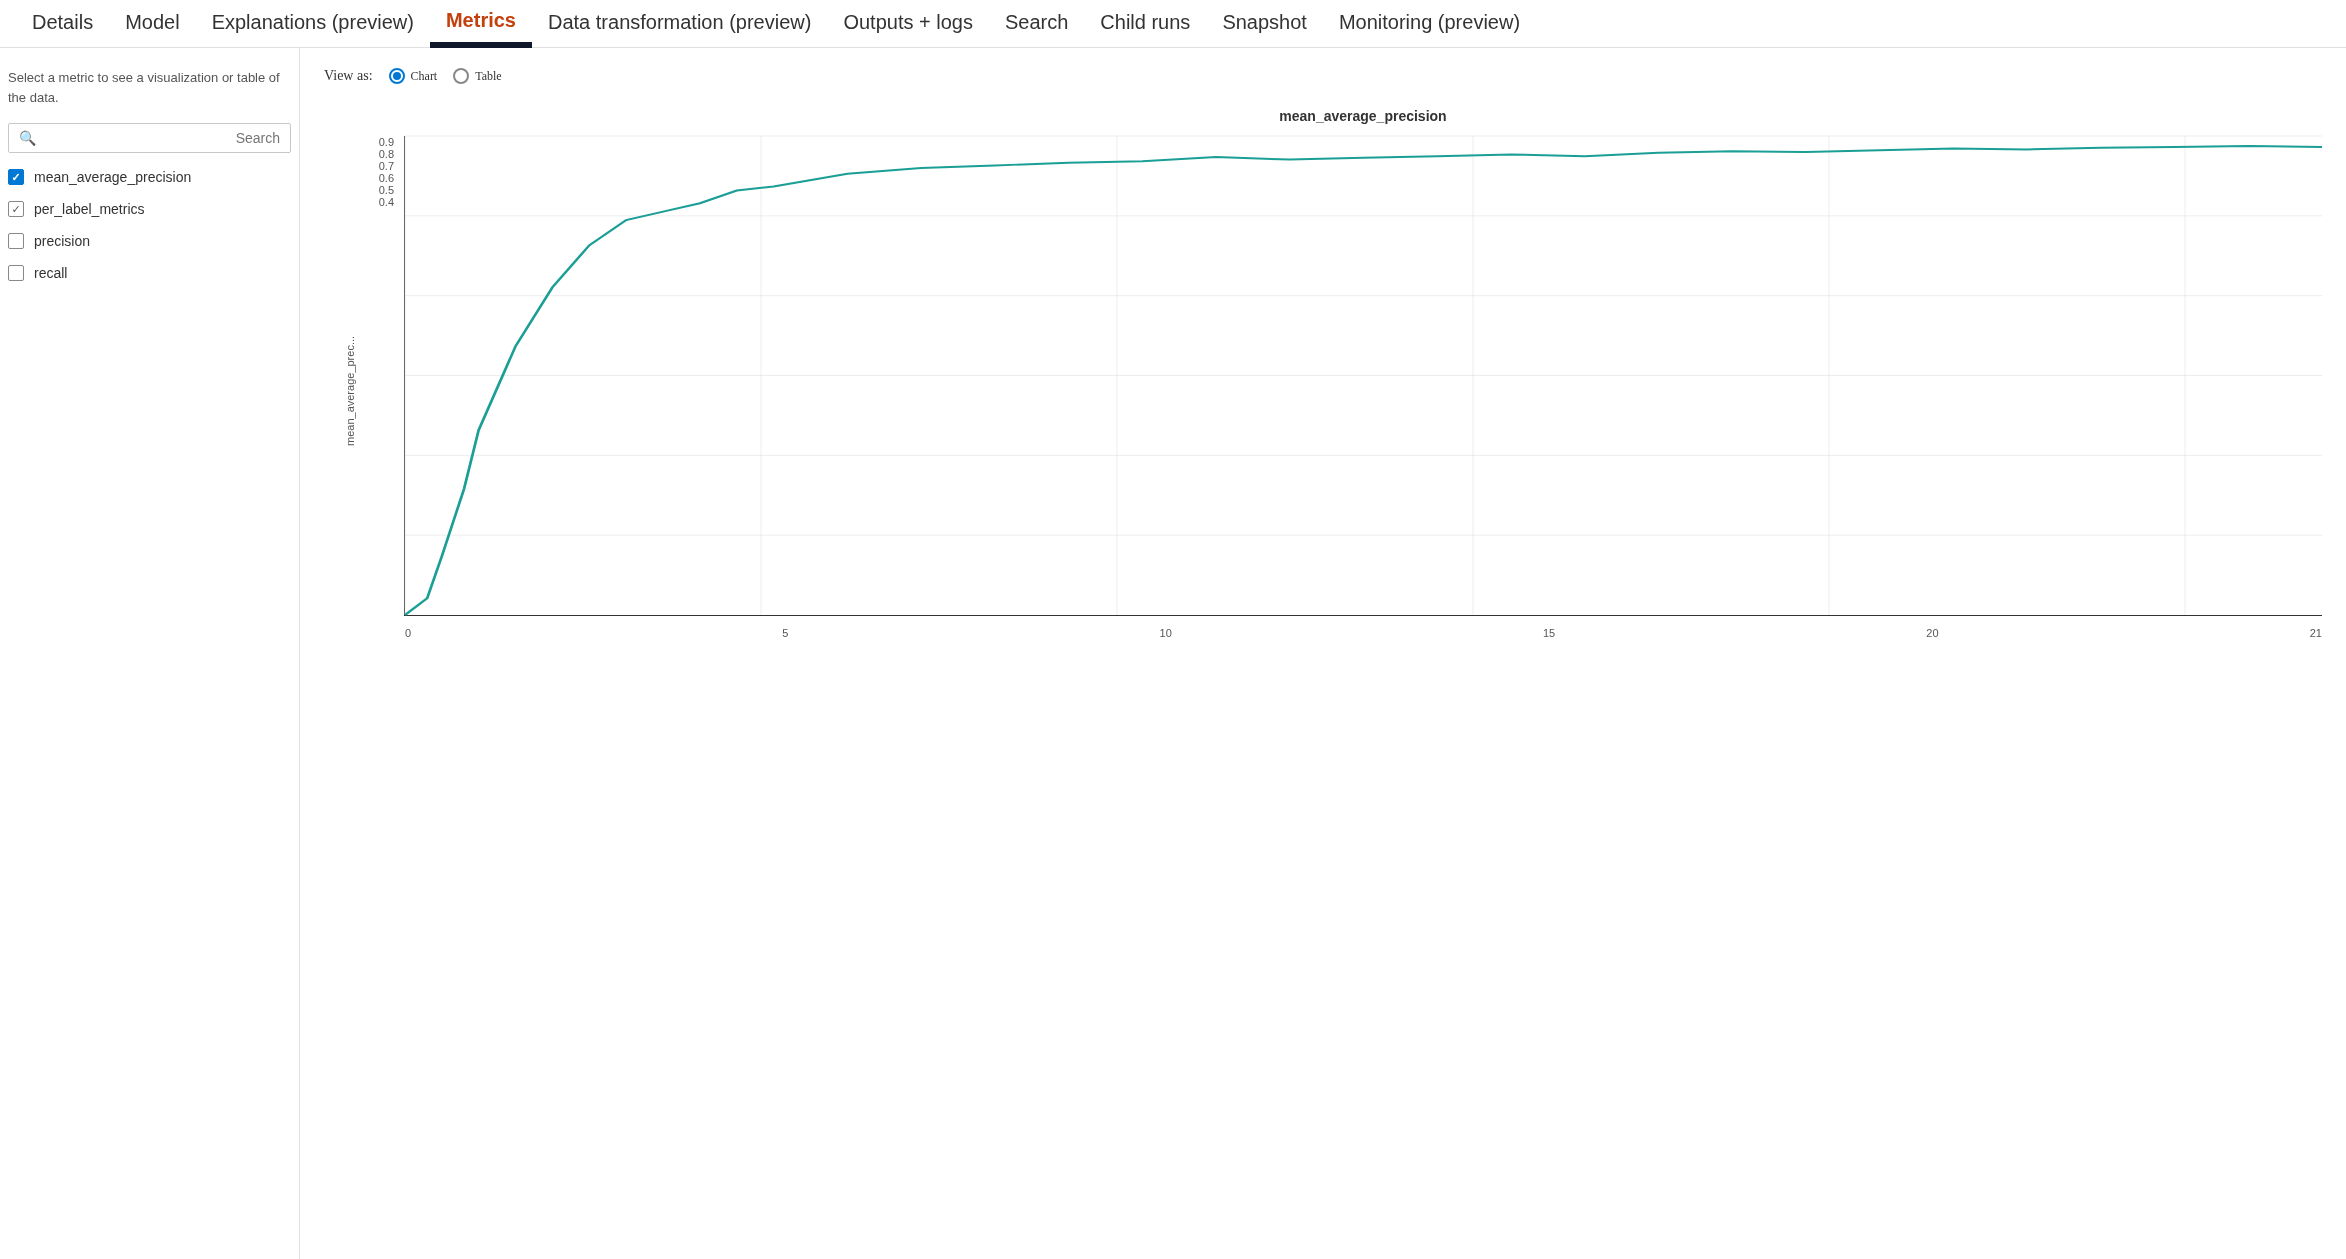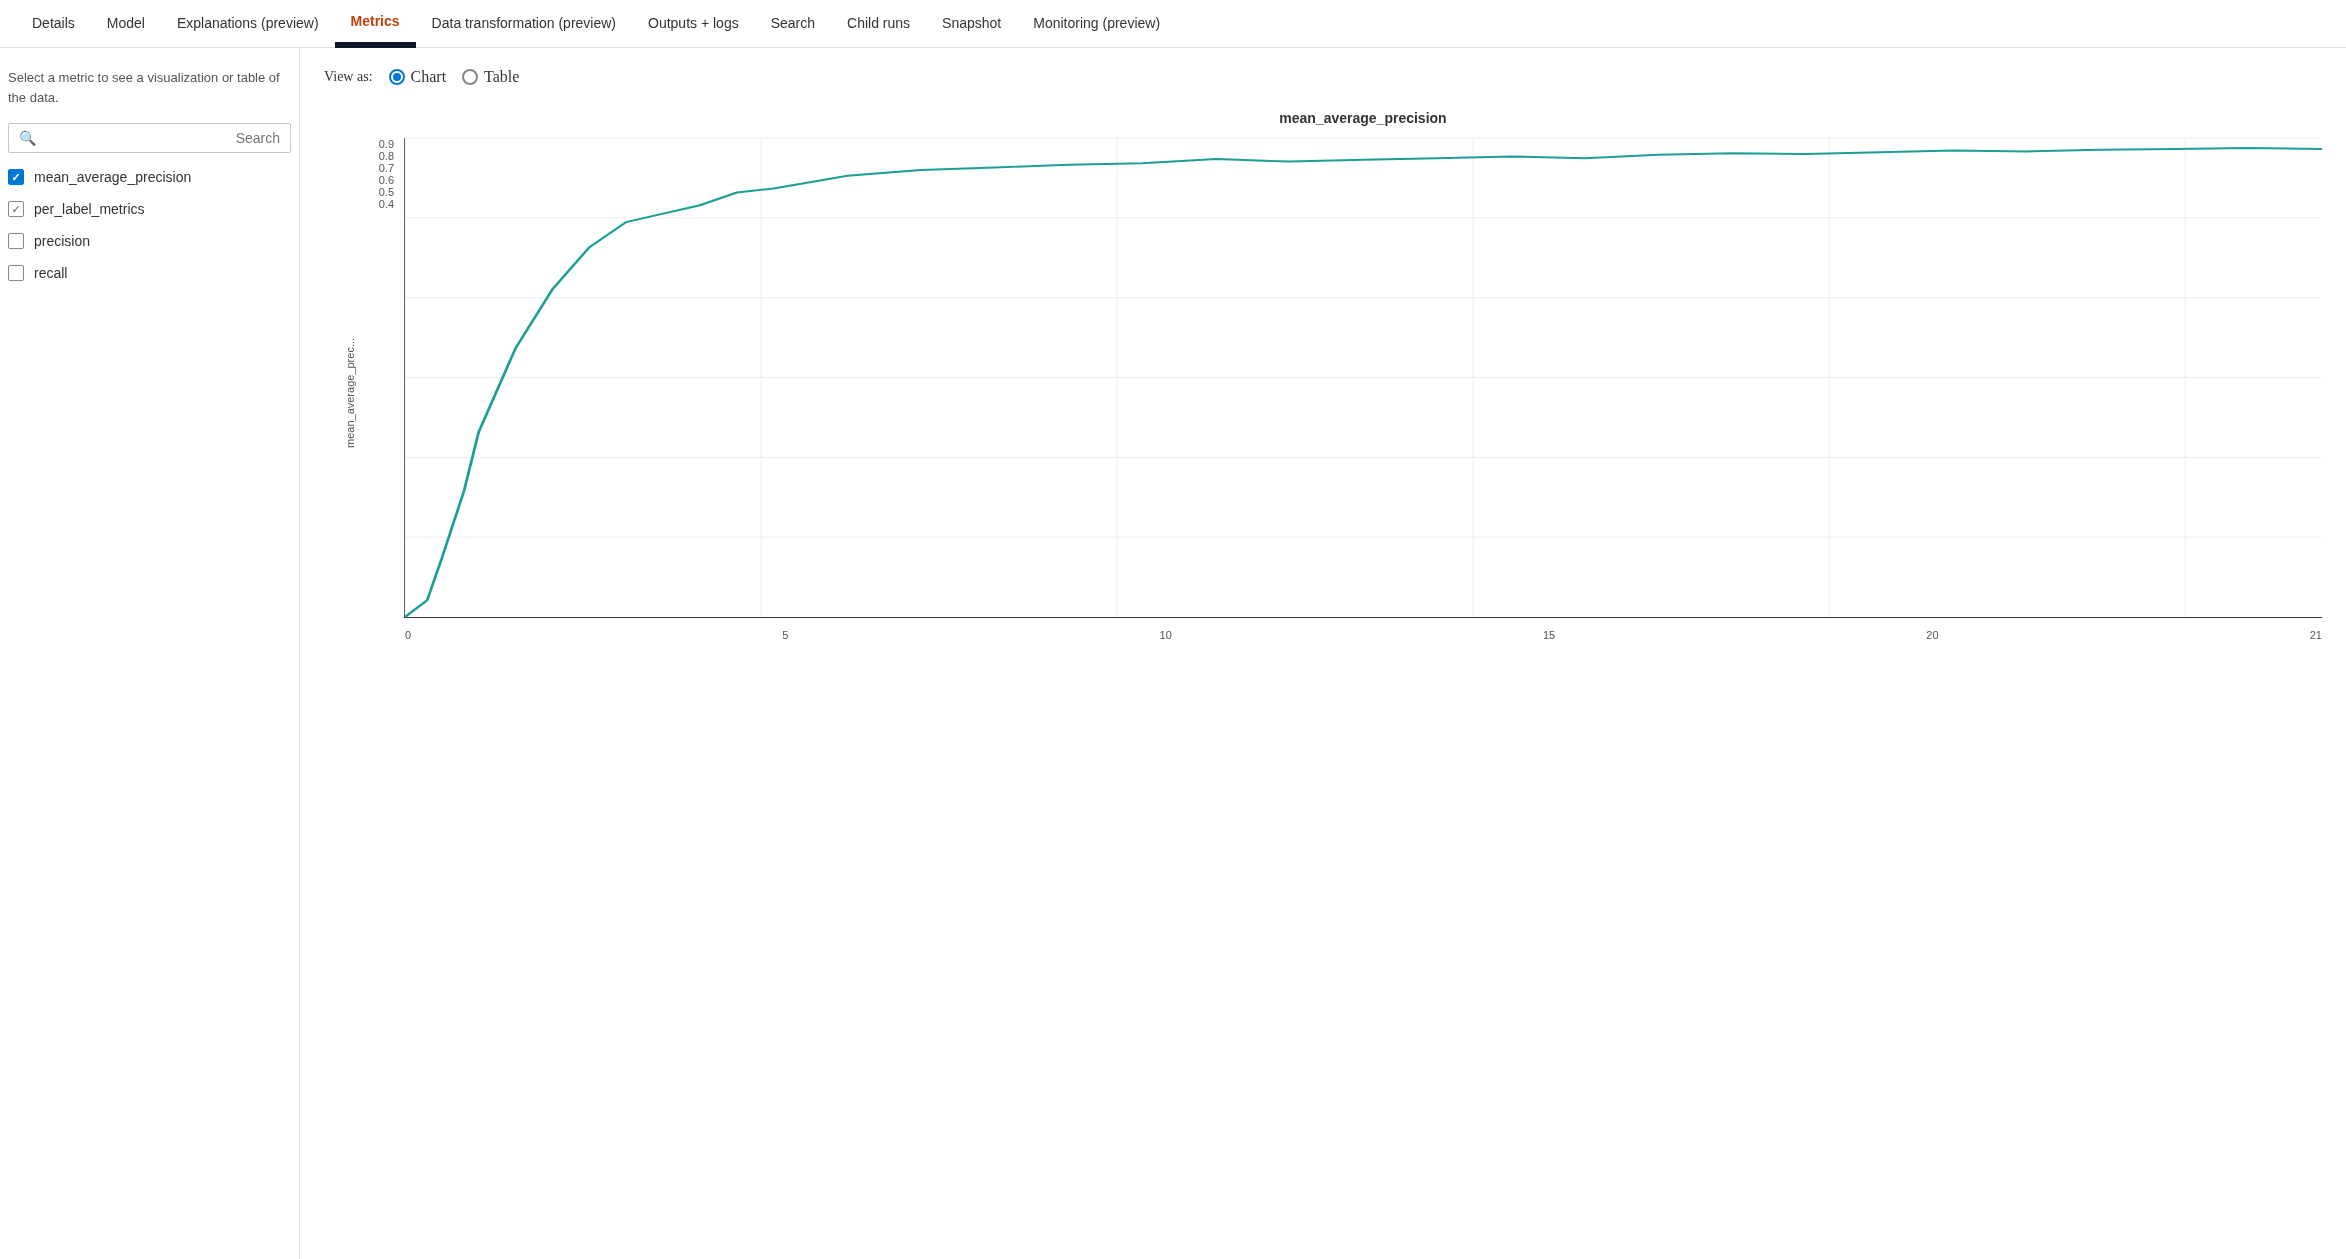--- a/index.html
+++ b/index.html
@@ -10,21 +10,21 @@
       display: flex;
       align-items: center;
       border-bottom: 1px solid #e0e0e0;
       padding: 0 16px;
       height: 48px;
       gap: 0;
     }
     .nav-tab {
       padding: 14px 16px;
       cursor: pointer;
-      font-size: 14px;
+      font-size: 20px;
       color: #333;
       border-bottom: 2px solid transparent;
       white-space: nowrap;
       height: 48px;
       display: flex;
       align-items: center;
     }
     .nav-tab.active {
       color: #c2410c;
       border-bottom: 6px solid #0f172a;
@@ -139,21 +139,21 @@
     }
     .view-as-label {
       font-size: 14px;
       color: #333;
     }
     .radio-option {
       display: flex;
       align-items: center;
       gap: 6px;
       cursor: pointer;
-      font-size: 16px;
+      font-size: 12px;
     }
     .radio-circle {
       width: 16px;
       height: 16px;
       border-radius: 50%;
       border: 2px solid #0078d4;
       display: flex;
       align-items: center;
       justify-content: center;
     }

